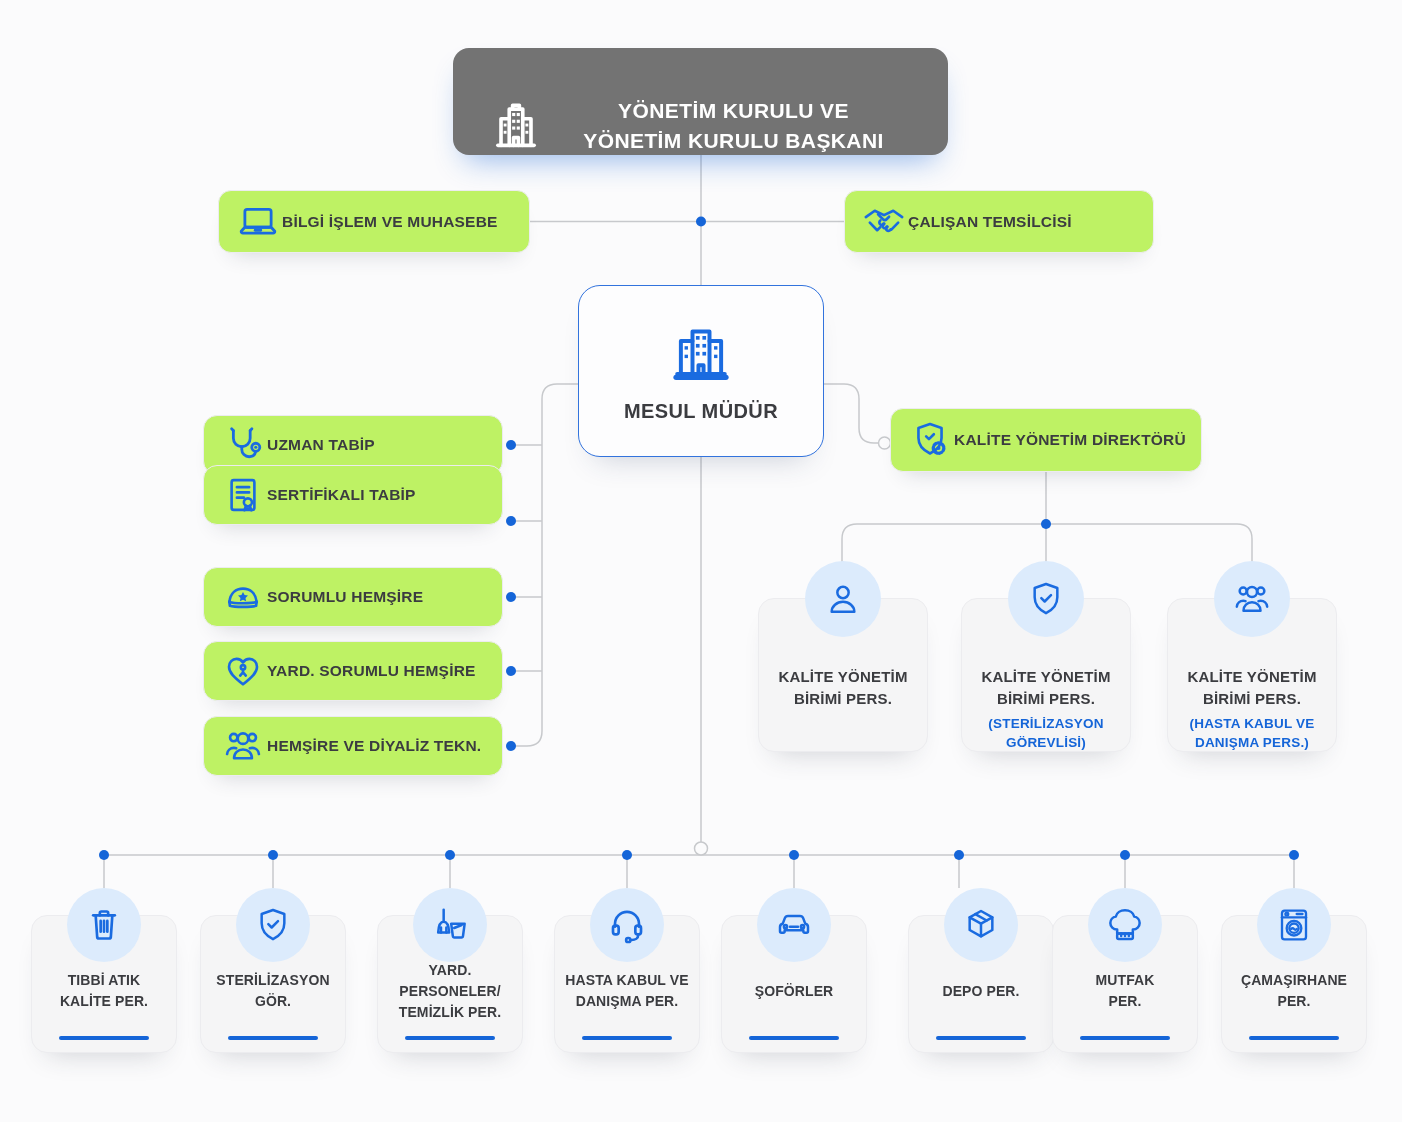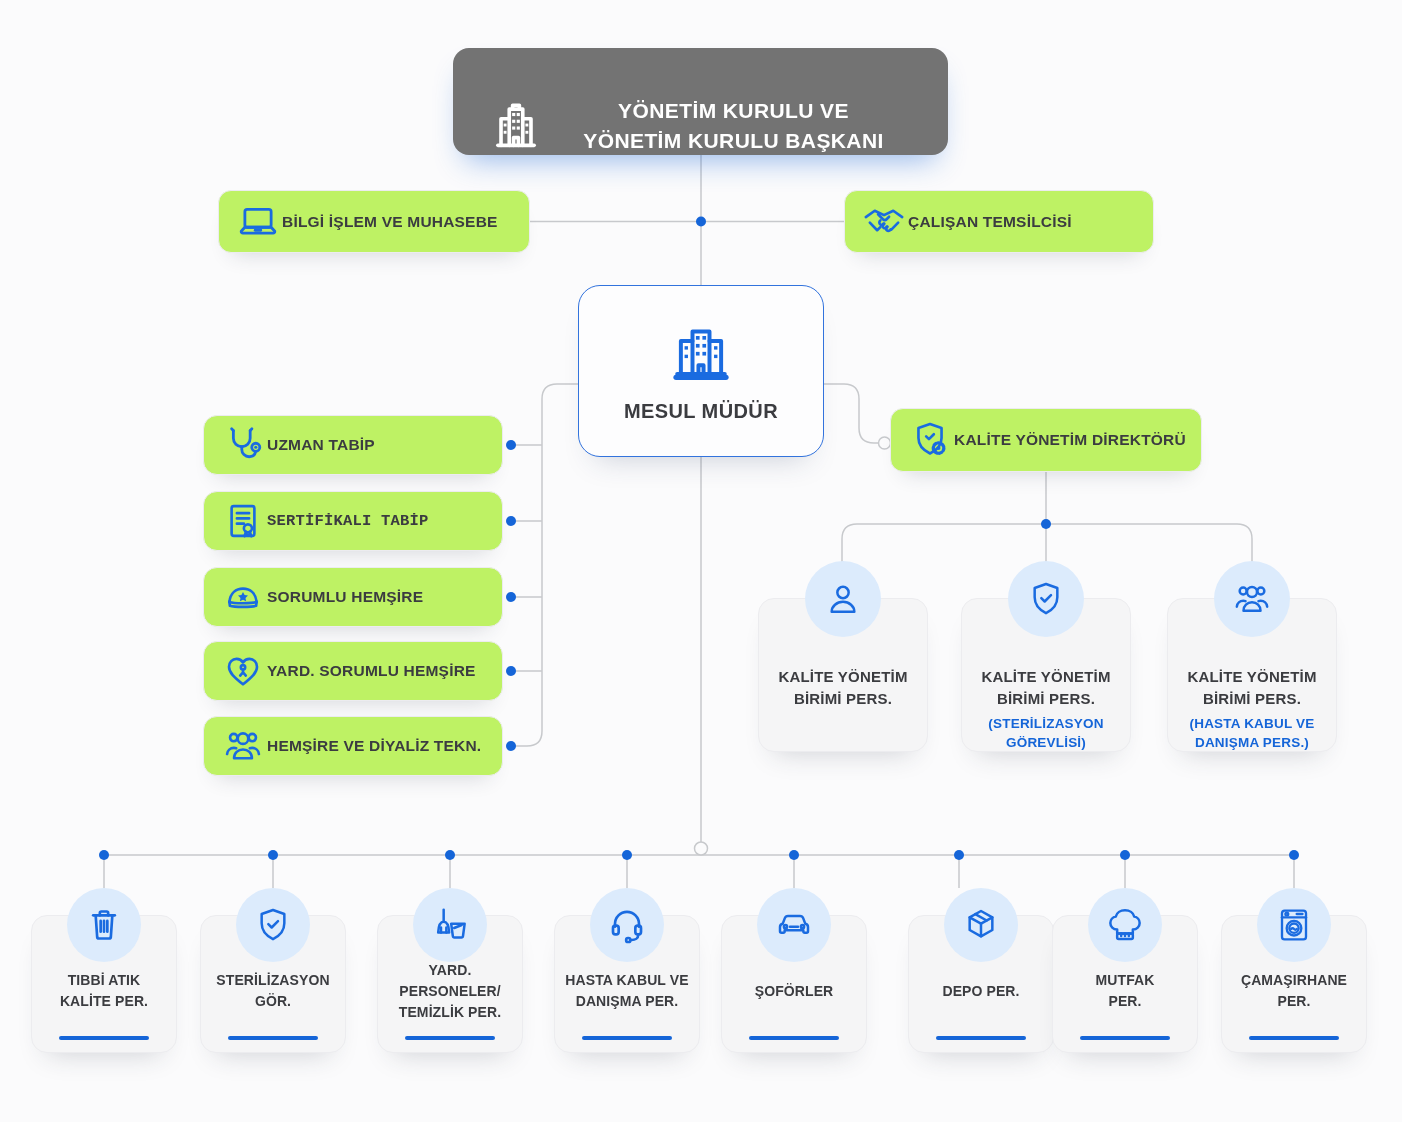--- a/index.html
+++ b/index.html
@@ -228,21 +228,21 @@
         <svg viewBox="0 0 24 24" fill="none" stroke="currentColor" stroke-width="1.6" stroke-linecap="round" stroke-linejoin="round">
           <path d="M6.5 3.8 V8.2 a4.8 4.8 0 0 0 9.6 0 V3.8"></path>
           <path d="M6.5 3.8 l-1 -1.1 M16.1 3.8 l1 -1.1"></path>
           <path d="M11.3 12.9 v1.6 a4.2 4.2 0 0 0 4.2 4.2 c2.2 0 3.5 -1.3 3.8 -3.1"></path>
           <circle cx="19.3" cy="13.3" r="2.3"></circle>
           <circle cx="19.3" cy="13.3" r="0.9" fill="currentColor" stroke="none"></circle>
         </svg>
       </span>
       <span class="label">UZMAN TABİP</span>
     </div>
-    <div class="node pill left-item" style="top: 491px; font-family: Liberation Mono, monospace;">
+    <div class="node pill left-item" style="top: 465px;">
       <span class="ico">
         <svg viewBox="0 0 24 24" fill="none" stroke="currentColor" stroke-width="1.5" stroke-linecap="round" stroke-linejoin="round">
           <rect x="5.5" y="3.5" width="13" height="17" rx="1.2"></rect>
           <path d="M8.5 7.5 h7 M8.5 10.5 h7 M8.5 13.5 h4"></path>
           <circle cx="14.8" cy="16.2" r="2.3"></circle>
           <path d="M13.7 18.1 l-0.8 2.6 1.9 -1.1 1.9 1.1 -0.8 -2.6"></path>
         </svg>
       </span>
       <span class="label">SERTİFİKALI TABİP</span>
     </div>

